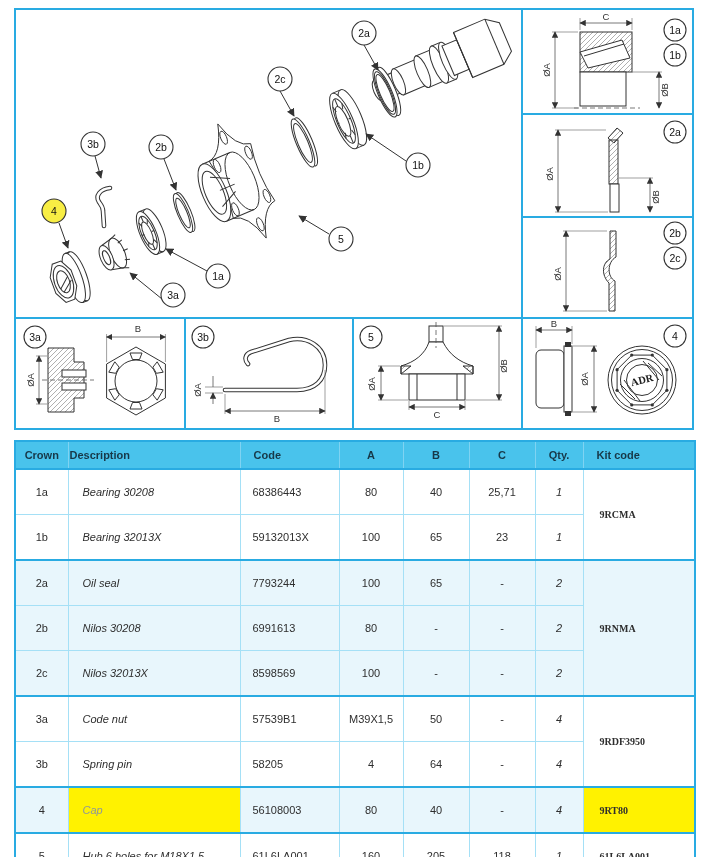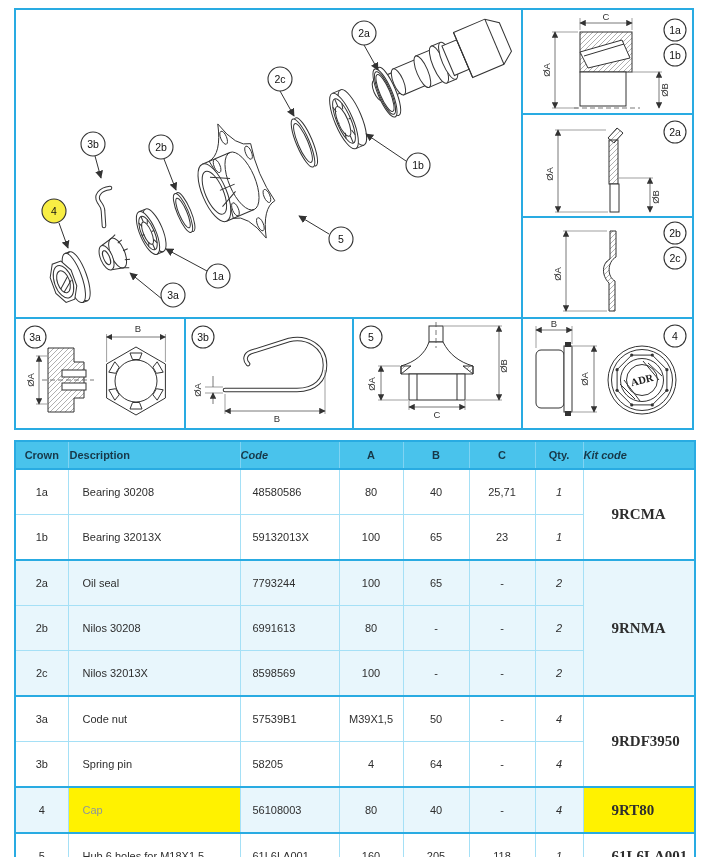--- a/index.html
+++ b/index.html
@@ -22,30 +22,30 @@
   .wire-i{stroke:#fff;stroke-width:2.6;fill:none;stroke-linecap:round;stroke-linejoin:round;}
   .cap-logo{font:bold 10.5px "Liberation Serif",serif;fill:#222;text-anchor:middle;}
 
   
   .parts-table{position:absolute;left:14px;top:440px;width:680px;border-collapse:collapse;
       table-layout:fixed;border:2px solid var(--frame,#29abe2);font-size:11px;color:#2e2e2e;}
   .parts-table th{background:var(--header-bg,#49c3ec);color:var(--header-text,#173848);
       font-weight:bold;height:24px;border:1px solid #7fd3f2;border-bottom:2px solid var(--frame,#29abe2);
       font-size:11px;text-align:center;}
   .parts-table th.l{text-align:left;}
-  .parts-table th.l2{text-align:left;padding-left:0;font-style:italic;}
+  .parts-table th.l2{text-align:left;padding-left:13px;}
   .parts-table td{border:1px solid #a5e0f6;height:42px;background:#fff;vertical-align:middle;}
   .parts-table tr.alt td{background:var(--row-alt-bg,#e8f6fc);}
   .parts-table tr.gsep td{border-top:2px solid var(--frame,#29abe2);}
   td.c{text-align:center;}
-  td.l{text-align:left;padding-left:14px;}
+  td.l{text-align:left;padding-left:14px;font-style:italic;}
   td.code{text-align:left;padding-left:12px;}
   td.qty{text-align:center;font-style:italic;}
-  td.kit{font-family:"Liberation Serif",serif;font-weight:bold;font-size:15px;
-         text-align:left;padding-left:28px;background:#fff;}
+  td.kit{font-family:"Liberation Serif",serif;font-weight:bold;font-size:10px;
+         text-align:left;padding-left:16px;background:#fff;}
   .parts-table tr.alt td.kit.altbg{background:var(--row-alt-bg,#e8f6fc);}
   .parts-table td.cell-hl{background:var(--highlight,#fff200)!important;}
   td.desc-cap{color:#8d969b;}
 </style>
 </head>
 <body>
 
 <div class="sheet">
 
 <svg class="diagram" width="680" height="422" viewBox="0 0 680 422">
@@ -422,21 +422,21 @@
       <th>B</th>
       <th>C</th>
       <th>Qty.</th>
       <th class="l2">Kit code</th>
     </tr>
   </thead>
   <tbody>
     <tr>
       <td class="c">1a</td>
       <td class="l">Bearing 30208</td>
-      <td class="code">48580586</td>
+      <td class="code">68386443</td>
       <td class="c">80</td>
       <td class="c">40</td>
       <td class="c">25,71</td>
       <td class="qty">1</td>
       <td class="kit" rowspan="2">9RCMA</td>
     </tr>
     <tr>
       <td class="c">1b</td>
       <td class="l">Bearing 32013X</td>
       <td class="code">59132013X</td>

